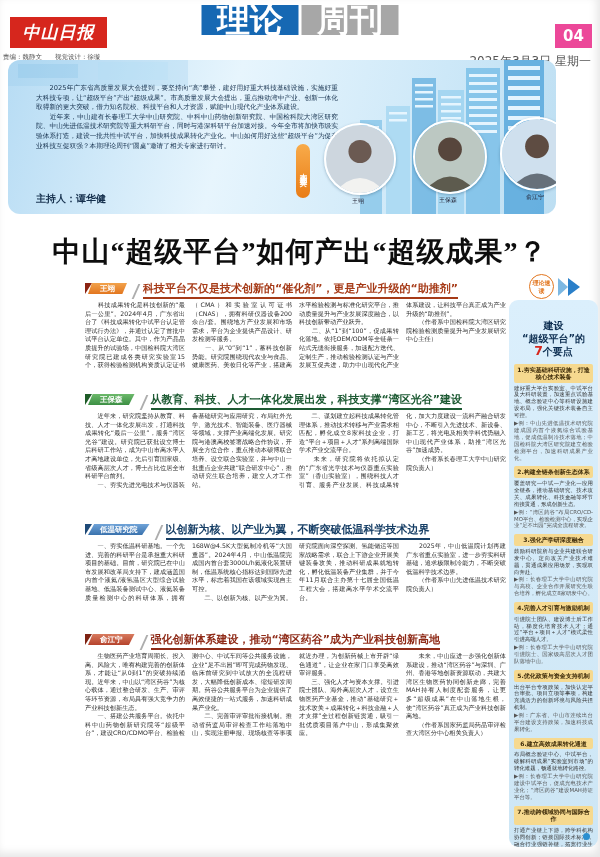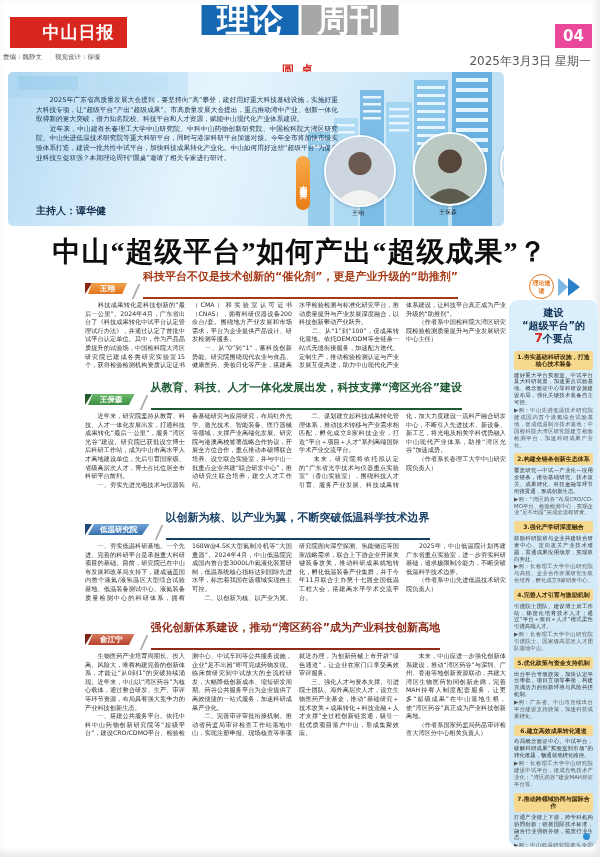--- a/index.html
+++ b/index.html
@@ -2,78 +2,78 @@
 <html><head>
 <meta charset="utf-8">
 <style>
   html,body{margin:0;padding:0;background:#e6e6e6;}
   .page{position:relative;width:600px;height:857px;margin:0 auto;background:#fff;
         font-family:"DejaVu Sans",sans-serif;overflow:hidden;
         box-shadow:inset -3px -4px 8px rgba(0,0,0,.10);}
   
   .logo{position:absolute;left:10px;top:17px;width:97px;height:31px;background:#d6261d;
         color:#fff;display:flex;align-items:center;justify-content:center;
-        font-family:"Liberation Serif",serif;font-weight:bold;
-        font-size:17px;letter-spacing:1px;padding-left:20px;}
+        font-family:"Liberation Serif",serif;font-weight:bold;font-style:italic;
+        font-size:17px;letter-spacing:1px;}
   .mast-center{position:absolute;left:50%;top:5px;transform:translateX(-50%);display:flex;gap:3px;}
   .mast-box{width:97px;height:30px;display:flex;align-items:center;justify-content:center;
         color:#fff;font-weight:bold;font-size:33px;font-family:"DejaVu Sans",sans-serif;}
   .mast-box.blue{background:#1668b3;}
   .mast-box.gray{background:#a7a7a7;}
   .pagenum{position:absolute;right:8px;top:24px;width:37px;height:24px;background:#ec4899;
         color:#fff;font-weight:bold;font-size:15px;display:flex;align-items:center;justify-content:center;}
   .byline{position:absolute;left:3px;top:53px;font-size:6.5px;color:#555;}
   .dateline{position:absolute;right:9px;top:53px;font-size:12px;color:#555;}
   .rule-row{position:absolute;left:10px;right:8px;top:62px;display:flex;align-items:center;flex-direction:column;}
   .rule-bar{flex:1;height:8px;background:#d6261d;}
   .rule-label{margin:0 11px;color:#d6261d;font-weight:bold;font-size:12px;letter-spacing:7px;
         font-family:"Liberation Serif",serif;}
   
-  .banner{position:absolute;left:8px;top:72px;width:496px;height:154px;border-radius:5px;
+  .banner{position:absolute;left:8px;top:60px;width:548px;height:154px;border-radius:12px;
         background:linear-gradient(105deg,#b7dcf4 0%,#e7f5fd 40%,#cde8f8 75%,#bcdef2 100%);overflow:hidden;}
   .sky{position:absolute;top:0;height:100%;}
   .banner-text{position:absolute;left:28px;top:24px;width:302px;font-size:6.7px;line-height:9.6px;
         color:#16314e;text-align:justify;white-space:pre-wrap;}
   .host{position:absolute;left:28px;top:132px;font-size:10px;font-weight:bold;color:#16314e;}
   .guest-ribbon{position:absolute;left:288px;top:84px;width:14px;height:54px;border-radius:7px;
         background:linear-gradient(#f8ab4a,#e97c16);color:#fff;font-size:7.5px;font-weight:bold;
         writing-mode:vertical-rl;display:flex;align-items:center;justify-content:center;letter-spacing:2px;}
   .guest{position:absolute;text-align:center;}
   .guest .ph{border-radius:50%;border:2px solid #fff;box-shadow:0 1px 3px rgba(20,60,90,.35);display:block;}
   .guest .nm{font-size:6px;color:#223;margin-top:2px;}
   
   .headline{position:absolute;left:0;right:0;top:233px;text-align:center;
         font-family:"Liberation Serif",serif;font-weight:900;font-size:28px;color:#0d0d0d;letter-spacing:1px;}
   
   .sec-head{position:absolute;left:85px;display:flex;align-items:flex-end;height:16px;}
   .flag-tri{width:0;height:0;border-top:11px solid #8b2312;border-right:7px solid transparent;margin-right:-4px;align-self:flex-start;}
   .flag{display:inline-block;color:#fff;font-size:7.5px;font-weight:bold;line-height:11px;
         padding:0 12px;clip-path:polygon(10% 0,100% 0,88% 100%,0 100%);align-self:flex-start;margin-top:0;}
   .slash{width:2px;height:15px;background:#adadad;transform:skewX(-24deg);margin:0 6px 0 8px;}
-  .sec-title{font-size:11px;font-weight:bold;padding-bottom:14px;border-bottom:2px solid;line-height:12px;}
+  .sec-title{font-size:11px;font-weight:bold;padding-bottom:2px;border-bottom:2px solid;line-height:12px;}
   .sec-body{position:absolute;left:85px;width:421px;column-count:4;column-gap:7px;
         font-size:6.2px;line-height:8.6px;text-align:justify;color:#2d2d2d;white-space:pre-wrap;overflow:hidden;}
   .s1 .flag{background:linear-gradient(#f2a24b,#e2761f);}
   .s1 .sec-title{color:#a63a17;border-color:#a63a17;}
   .s2 .flag{background:linear-gradient(#6cb96a,#3c8f44);}
   .s2 .flag-tri{border-top-color:#1f5c28;}
   .s2 .sec-title{color:#1d5a33;border-color:#1d5a33;}
   .s3 .flag{background:linear-gradient(#6fa3d8,#3a72ad);}
   .s3 .flag-tri{border-top-color:#1f4a78;}
   .s3 .sec-title{color:#173f66;border-color:#173f66;}
   .s4 .flag{background:linear-gradient(#d87a5e,#b5432c);}
   .s4 .flag-tri{border-top-color:#7e2312;}
   .s4 .sec-title{color:#8f2b18;border-color:#8f2b18;}
   
   .read-badge{position:absolute;left:529px;top:274px;display:flex;align-items:center;gap:2px;}
   .rb-circle{width:25px;height:25px;border:1.5px solid #e2761f;border-radius:50%;background:#fff;
         color:#e2761f;font-size:6px;font-weight:bold;line-height:7.5px;display:flex;align-items:center;
         justify-content:center;text-align:center;box-sizing:border-box;}
   .quick{position:absolute;left:509px;top:300px;width:89px;height:547px;
-        background:linear-gradient(#dbeffc,#cde6f5);border-radius:9px;padding:7px 5px 10px;
+        background:linear-gradient(#dbeffc,#cde6f5);border-radius:9px;padding:20px 5px 10px;
         box-sizing:border-box;overflow:hidden;}
   .q-title{text-align:center;font-weight:bold;color:#0e2f52;font-size:10px;line-height:12.5px;margin-bottom:2px;}
   .q-num{color:#d6261d;font-size:12.5px;}
   .q-item-h{background:#f6d98f;color:#3c2a08;font-weight:bold;font-size:6px;line-height:7.5px;
         padding:2px 3px;margin-top:5px;border-radius:2px;text-align:center;}
   .q-item-b{font-size:5.4px;line-height:6.9px;color:#333;text-align:justify;margin-top:2px;}
   .q-item-e{font-size:5.4px;line-height:6.9px;color:#555;text-align:justify;margin-top:1px;}
   .q-dot{position:absolute;right:8px;bottom:7px;width:7px;height:7px;border-radius:50%;background:#2a8fd0;}
 </style>
 </head>

